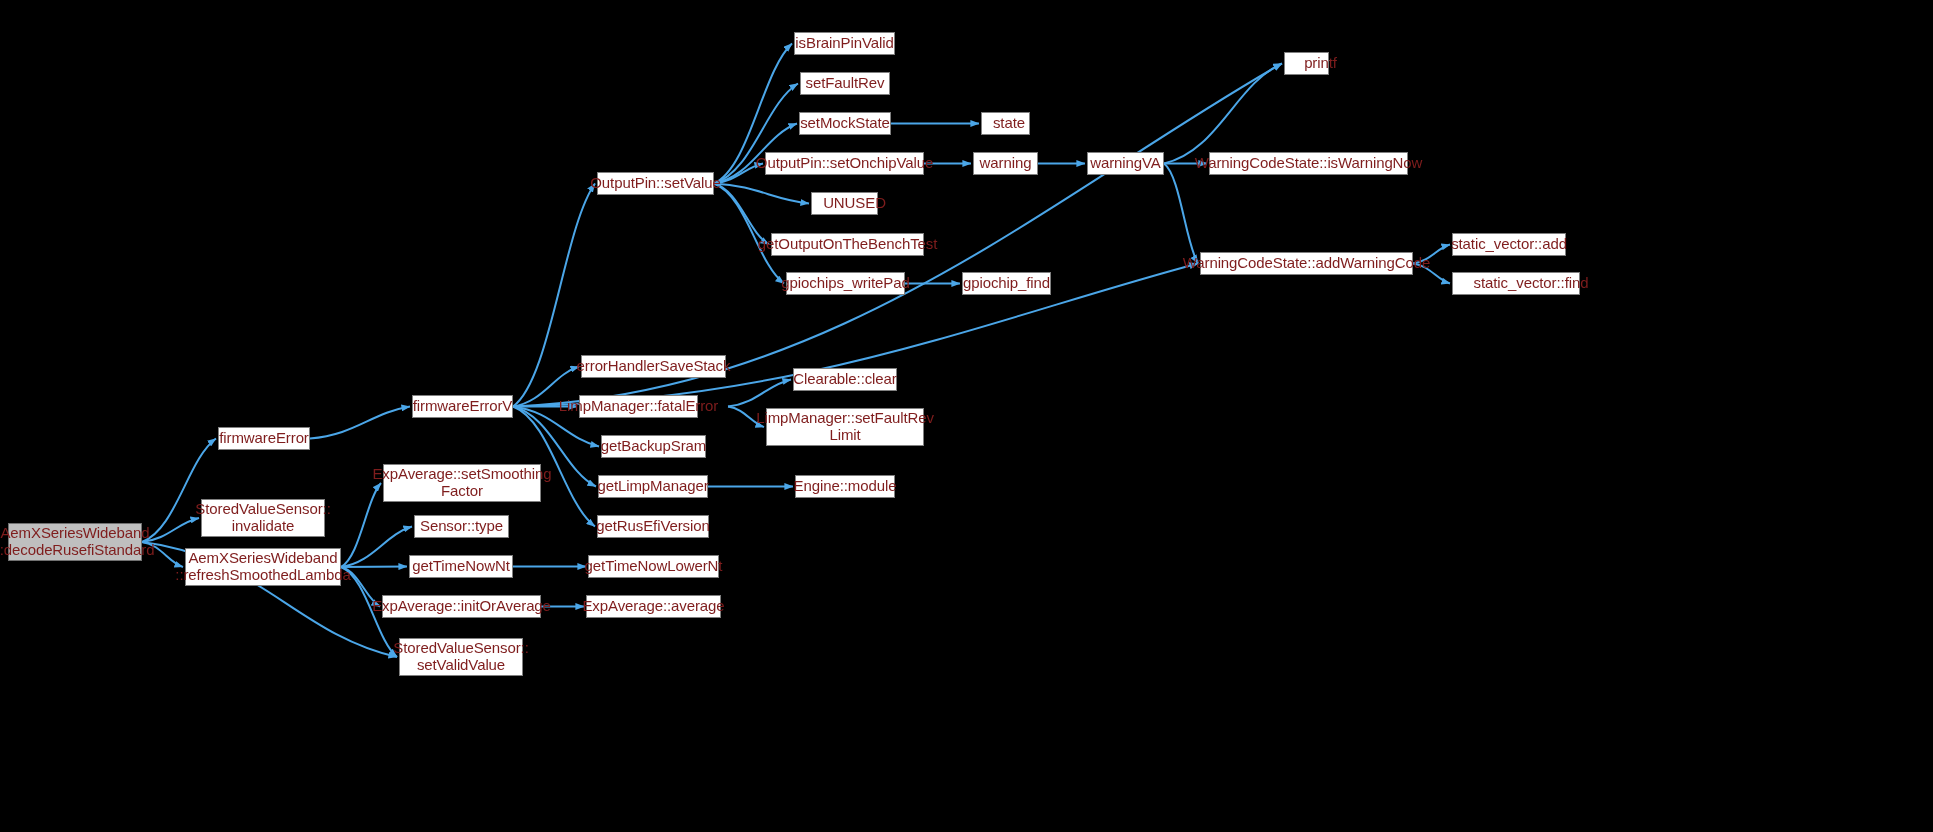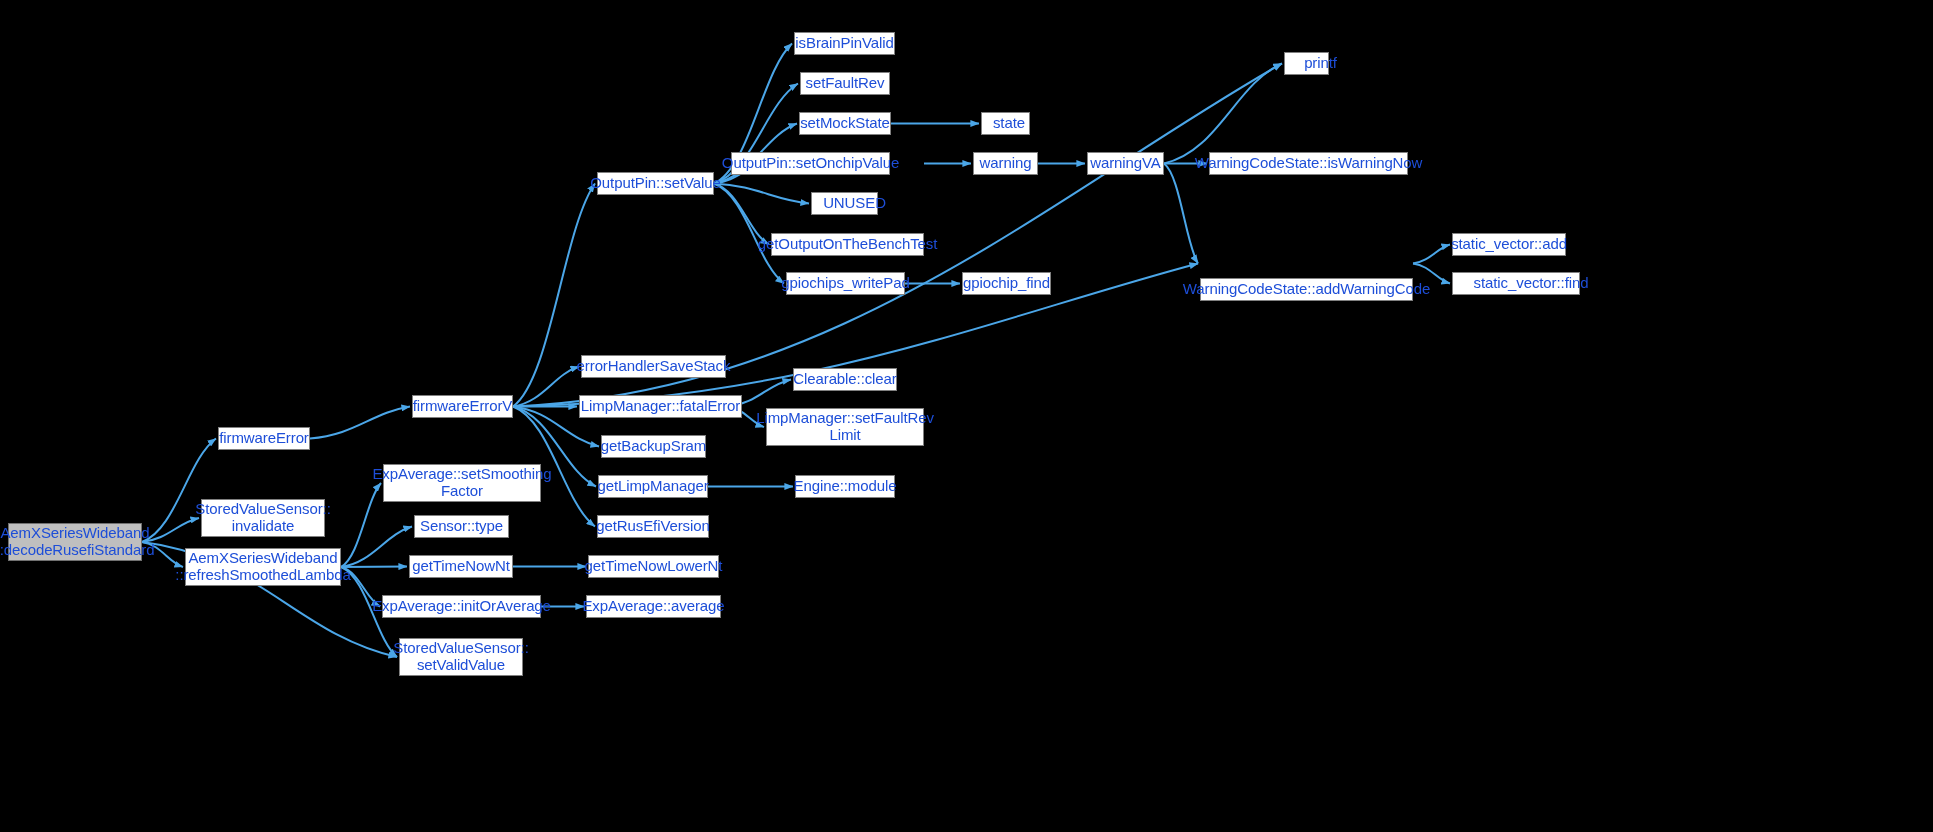--- a/index.html
+++ b/index.html
@@ -21,21 +21,21 @@
     top: 0;
     width: 1933px;
     height: 832px;
     pointer-events: none;
   }
   .node {
     position: absolute;
     box-sizing: border-box;
     background: #ffffff;
     border: 1px solid #808080;
-    color: #1d4ed8;
+    color: #7f1d1d;
     font-size: 15px;
     line-height: 1.12;
     display: flex;
     align-items: center;
     justify-content: center;
     text-align: center;
     white-space: pre-line;
     padding: 1px 4px;
     z-index: 5;
     letter-spacing: -0.1px;
@@ -108,40 +108,40 @@
       <div class="node" style="left: 412px; top: 395px; width: 101px; height: 23px;"><span>firmwareErrorV</span></div>
       <div class="node" style="left: 383px; top: 464px; width: 158px; height: 38px;"><span>ExpAverage::setSmoothing
 Factor</span></div>
       <div class="node" style="left: 414px; top: 515px; width: 95px; height: 23px;"><span>Sensor::type</span></div>
       <div class="node" style="left: 409px; top: 555px; width: 104px; height: 23px;"><span>getTimeNowNt</span></div>
       <div class="node" style="left: 382px; top: 595px; width: 159px; height: 23px;"><span>ExpAverage::initOrAverage</span></div>
       <div class="node" style="left: 399px; top: 638px; width: 124px; height: 38px;"><span>StoredValueSensor::
 setValidValue</span></div>
       <div class="node" style="left: 597px; top: 172px; width: 117px; height: 23px;"><span>OutputPin::setValue</span></div>
       <div class="node" style="left: 581px; top: 355px; width: 145px; height: 23px;"><span>errorHandlerSaveStack</span></div>
-      <div class="node" style="left: 579px; top: 395px; width: 163px; height: 23px;"><span>LimpManager::fatalError</span></div>
+      <div class="node" style="left: 579px; top: 395px; width: 119px; height: 23px;"><span>LimpManager::fatalError</span></div>
       <div class="node" style="left: 601px; top: 435px; width: 105px; height: 23px;"><span>getBackupSram</span></div>
       <div class="node" style="left: 598px; top: 475px; width: 110px; height: 23px;"><span>getLimpManager</span></div>
       <div class="node" style="left: 597px; top: 515px; width: 112px; height: 23px;"><span>getRusEfiVersion</span></div>
       <div class="node" style="left: 588px; top: 555px; width: 131px; height: 23px;"><span>getTimeNowLowerNt</span></div>
       <div class="node" style="left: 586px; top: 595px; width: 135px; height: 23px;"><span>ExpAverage::average</span></div>
       <div class="node" style="left: 794px; top: 32px; width: 101px; height: 23px;"><span>isBrainPinValid</span></div>
       <div class="node" style="left: 800px; top: 72px; width: 90px; height: 23px;"><span>setFaultRev</span></div>
       <div class="node" style="left: 799px; top: 112px; width: 92px; height: 23px;"><span>setMockState</span></div>
-      <div class="node" style="left: 731px; top: 152px; width: 159px; height: 23px; text-align: right;"><span>OutputPin::setOnchipValue</span></div>
+      <div class="node" style="left: 765px; top: 152px; width: 159px; height: 23px; text-align: right;"><span>OutputPin::setOnchipValue</span></div>
       <div class="node" style="left: 811px; top: 192px; width: 67px; height: 23px; padding-left: 24px;"><span>UNUSED</span></div>
       <div class="node" style="left: 771px; top: 233px; width: 153px; height: 23px;"><span>getOutputOnTheBenchTest</span></div>
       <div class="node" style="left: 786px; top: 272px; width: 119px; height: 23px;"><span>gpiochips_writePad</span></div>
       <div class="node" style="left: 793px; top: 368px; width: 104px; height: 23px;"><span>Clearable::clear</span></div>
       <div class="node" style="left: 766px; top: 408px; width: 158px; height: 38px;"><span>LimpManager::setFaultRev
 Limit</span></div>
       <div class="node" style="left: 795px; top: 475px; width: 100px; height: 23px;"><span>Engine::module</span></div>
       <div class="node" style="left: 981px; top: 112px; width: 49px; height: 23px; justify-content: flex-end;"><span>state</span></div>
       <div class="node" style="left: 973px; top: 152px; width: 65px; height: 23px;"><span>warning</span></div>
       <div class="node" style="left: 962px; top: 272px; width: 89px; height: 23px;"><span>gpiochip_find</span></div>
       <div class="node" style="left: 1087px; top: 152px; width: 77px; height: 23px;"><span>warningVA</span></div>
       <div class="node" style="left: 1284px; top: 52px; width: 45px; height: 23px; padding-left: 32px;"><span>printf</span></div>
       <div class="node" style="left: 1209px; top: 152px; width: 199px; height: 23px;"><span>WarningCodeState::isWarningNow</span></div>
-      <div class="node" style="left: 1200px; top: 252px; width: 213px; height: 23px; margin-top: 26px;"><span>WarningCodeState::addWarningCode</span></div>
+      <div class="node" style="left: 1200px; top: 252px; width: 213px; height: 23px;"><span>WarningCodeState::addWarningCode</span></div>
       <div class="node" style="left: 1452px; top: 233px; width: 114px; height: 23px;"><span>static_vector::add</span></div>
       <div class="node" style="left: 1452px; top: 272px; width: 128px; height: 23px; padding-left: 34px;"><span>static_vector::find</span></div>
     </div>
 </div>
 
 </body></html>

